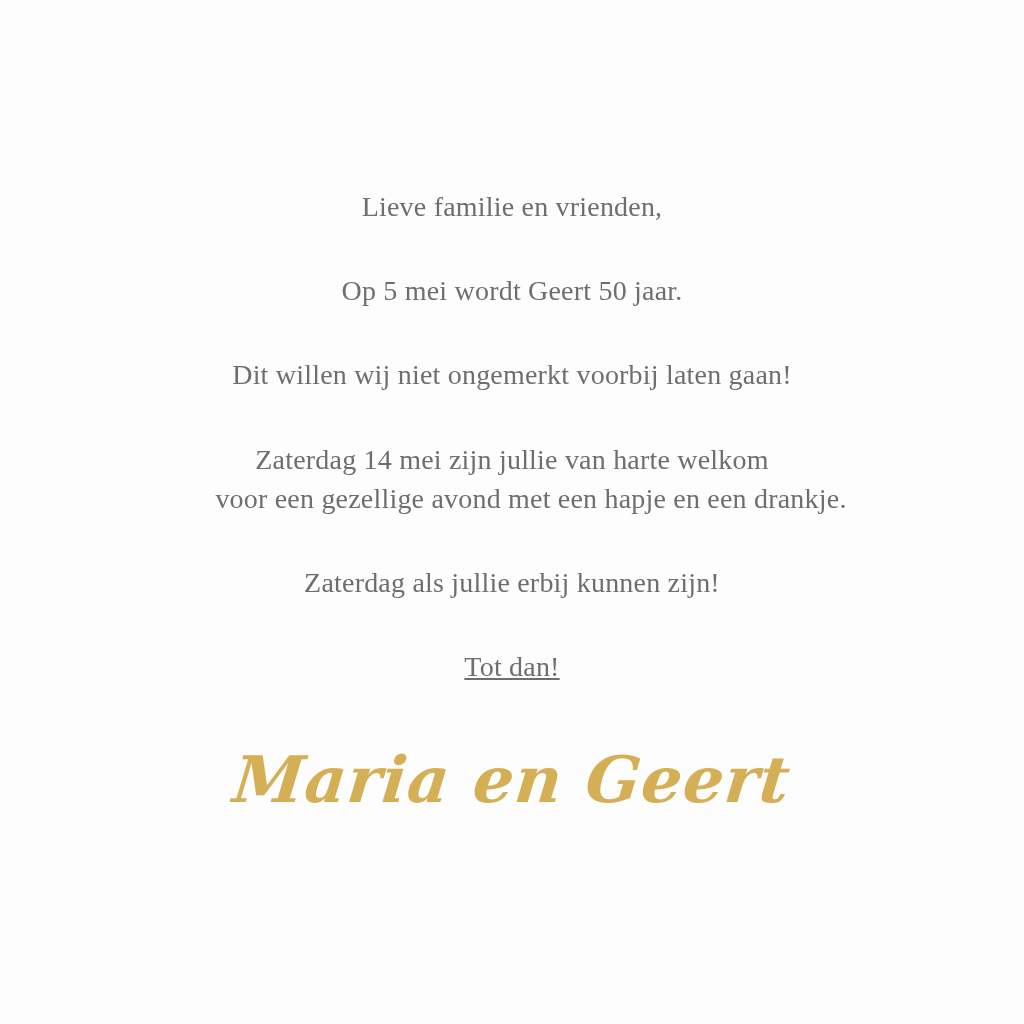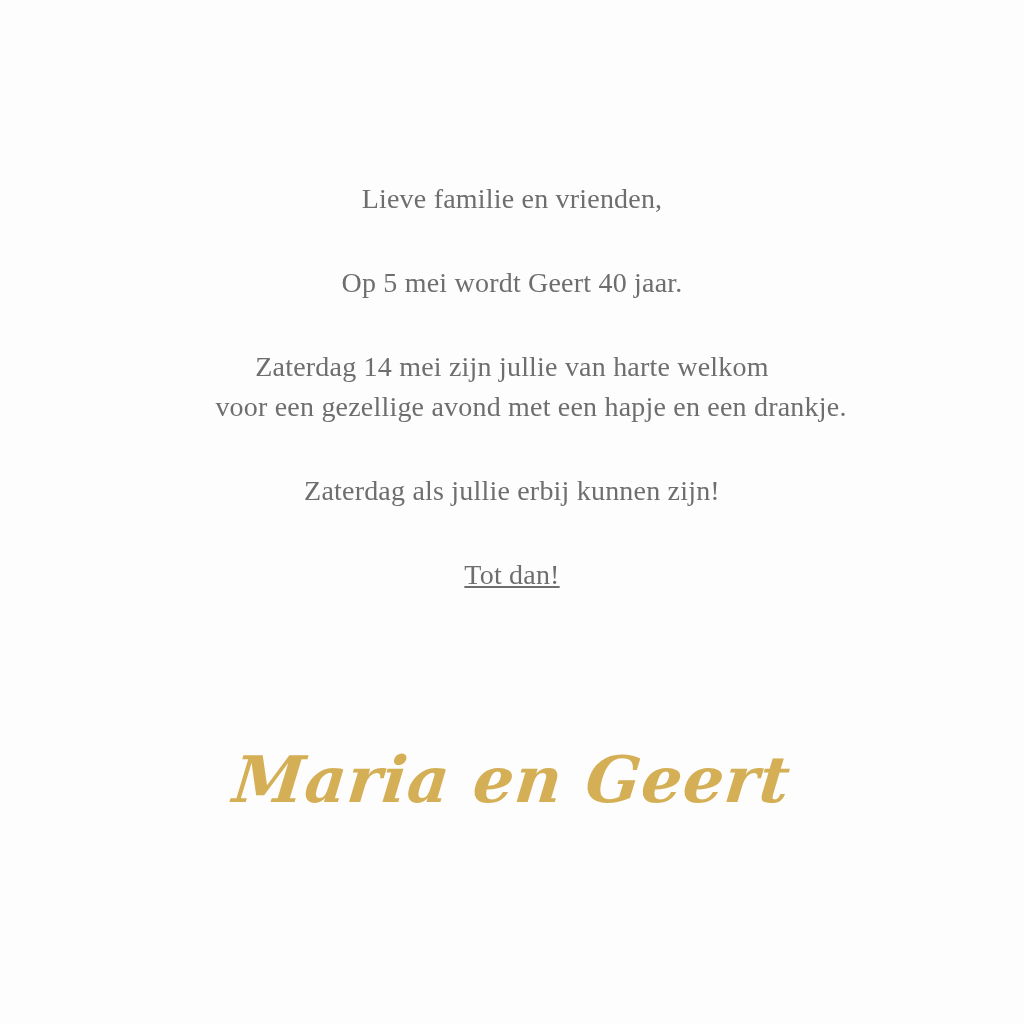--- a/index.html
+++ b/index.html
@@ -19,21 +19,21 @@
     width: 1024px;
     height: 1024px;
     background: #fdfdfd;
     display: flex;
     flex-direction: column;
     align-items: center;
   }
 
   .message-block {
     position: absolute;
-    top: 180px;
+    top: 188px;
     left: 0;
     width: 1024px;
     text-align: center;
     color: #6e6e6e;
     font-size: 28px;
     line-height: 1.33;
     letter-spacing: 0.2px;
   }
 
   .para {
@@ -73,23 +73,26 @@
 
 <div class="card">
 
   <div class="message-block">
 
     <p class="para">
       <span class="line">Lieve familie en vrienden,</span>
     </p>
 
     <p class="para">
-      <span class="line">Op 5 mei wordt Geert 40 jaar.</span>
+      <span class="line">Op 5 mei wordt Geert 50 jaar.</span>
     </p>
 
+    <p class="para">
+      <span class="line">Dit willen wij niet ongemerkt voorbij laten gaan!</span>
+    </p>
 
     <p class="para">
       <span class="line">Zaterdag 14 mei zijn jullie van harte welkom</span>
       <span class="line">voor een gezellige avond met een hapje en een drankje.</span>
     </p>
 
     <p class="para">
       <span class="line">Zaterdag als jullie erbij kunnen zijn!</span>
     </p>
 

